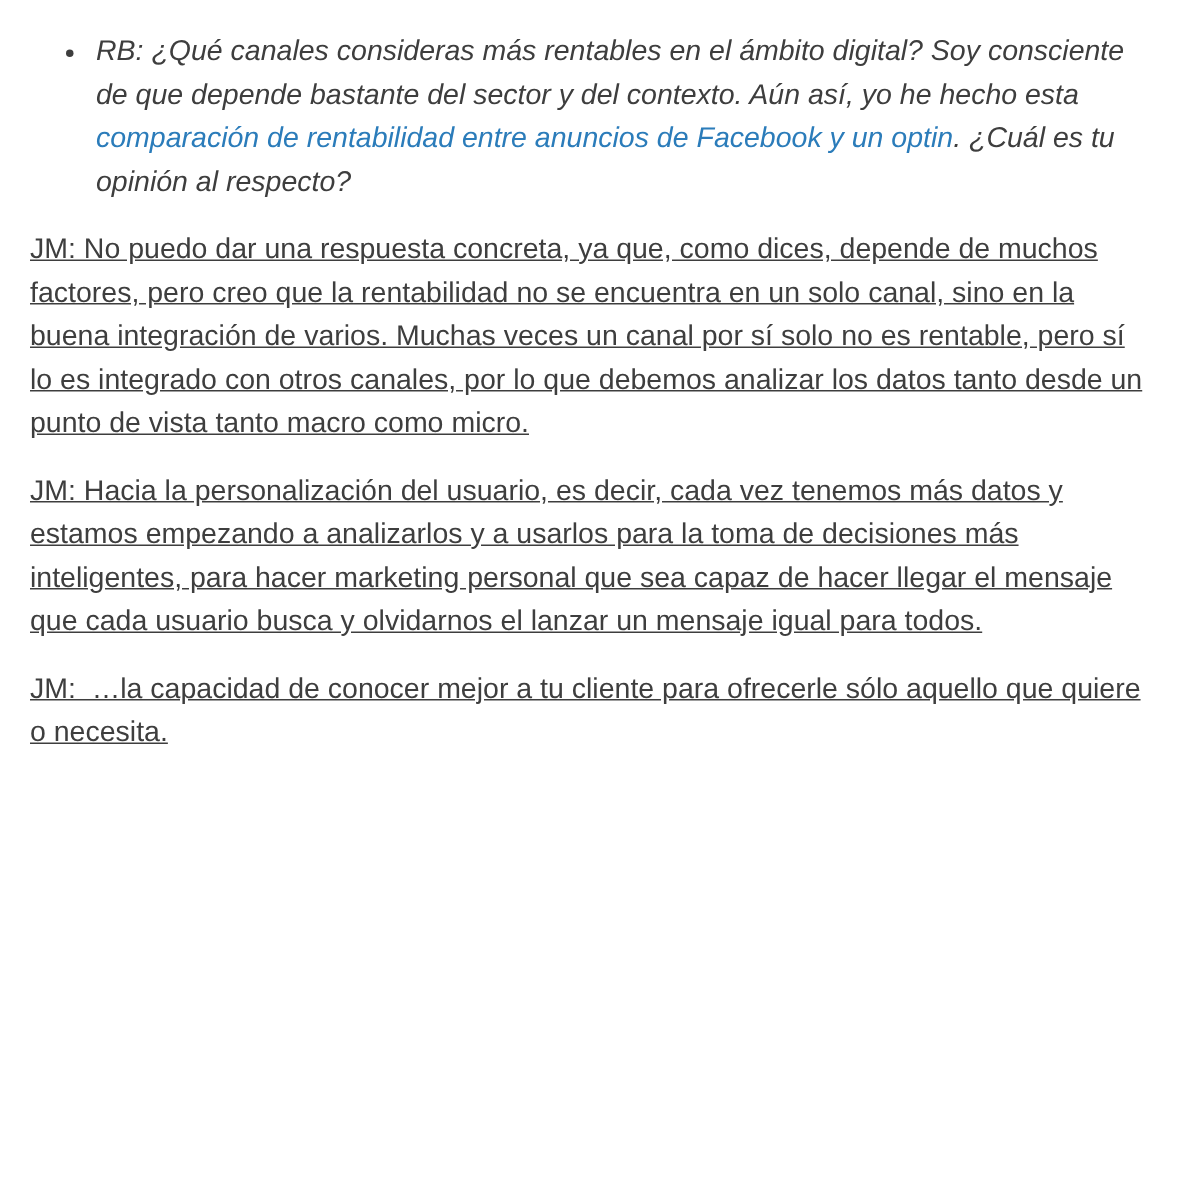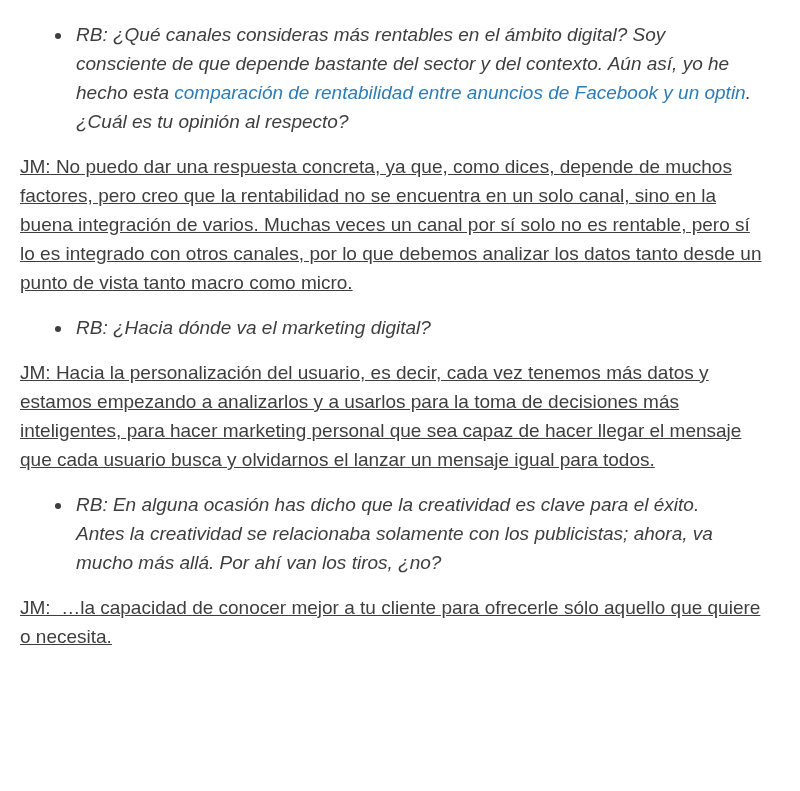--- a/index.html
+++ b/index.html
@@ -12,21 +12,21 @@
     min-height: 791px;
     box-sizing: border-box;
     font-family: "Liberation Sans", "DejaVu Sans", sans-serif;
     font-size: 19px;
     line-height: 29px;
     color: #3e3e3e;
     padding: 4px 32px 10px 20px;
   }
   main { display: block; }
   ul.question-list {
-    margin: 16px 16px;
+    margin: 16px 4px;
     padding: 0 0 0 37px;
     list-style: disc outside;
   }
   ul.question-list li {
     font-style: italic;
     padding-left: 3px;
   }
   p.answer {
     margin: 16px 0;
     text-decoration: underline;
@@ -44,27 +44,21 @@
 <main>
 
   <ul class="question-list">
     <li>
       <span>RB: ¿Qué canales consideras más rentables en el ámbito digital? Soy consciente de que depende bastante del sector y del contexto. Aún así, yo he hecho esta </span><a class="inline-link">comparación de rentabilidad entre anuncios de Facebook y un optin</a><span>. ¿Cuál es tu opinión al respecto?</span>
     </li>
   </ul>
 
   <p class="answer">JM: No puedo dar una respuesta concreta, ya que, como dices, depende de muchos factores, pero creo que la rentabilidad no se encuentra en un solo canal, sino en la buena integración de varios. Muchas veces un canal por sí solo no es rentable, pero sí lo es integrado con otros canales, por lo que debemos analizar los datos tanto desde un punto de vista tanto macro como micro.</p>
 
-  <ul class="question-list">
-    <li>RB: ¿Hacia dónde va el marketing digital?</li>
-  </ul>
 
   <p class="answer">JM: Hacia la personalización del usuario, es decir, cada vez tenemos más datos y estamos empezando a analizarlos y a usarlos para la toma de decisiones más inteligentes, para hacer marketing personal que sea capaz de hacer llegar el mensaje que cada usuario busca y olvidarnos el lanzar un mensaje igual para todos.</p>
 
-  <ul class="question-list">
-    <li>RB: En alguna ocasión has dicho que la creatividad es clave para el éxito. Antes la creatividad se relacionaba solamente con los publicistas; ahora, va mucho más allá. Por ahí van los tiros, ¿no?</li>
-  </ul>
 
 
 
   <p class="answer">JM:&nbsp;&nbsp;…la capacidad de conocer mejor a tu cliente para ofrecerle sólo aquello que quiere o necesita.</p>
 
 </main>
 
 </body></html>

